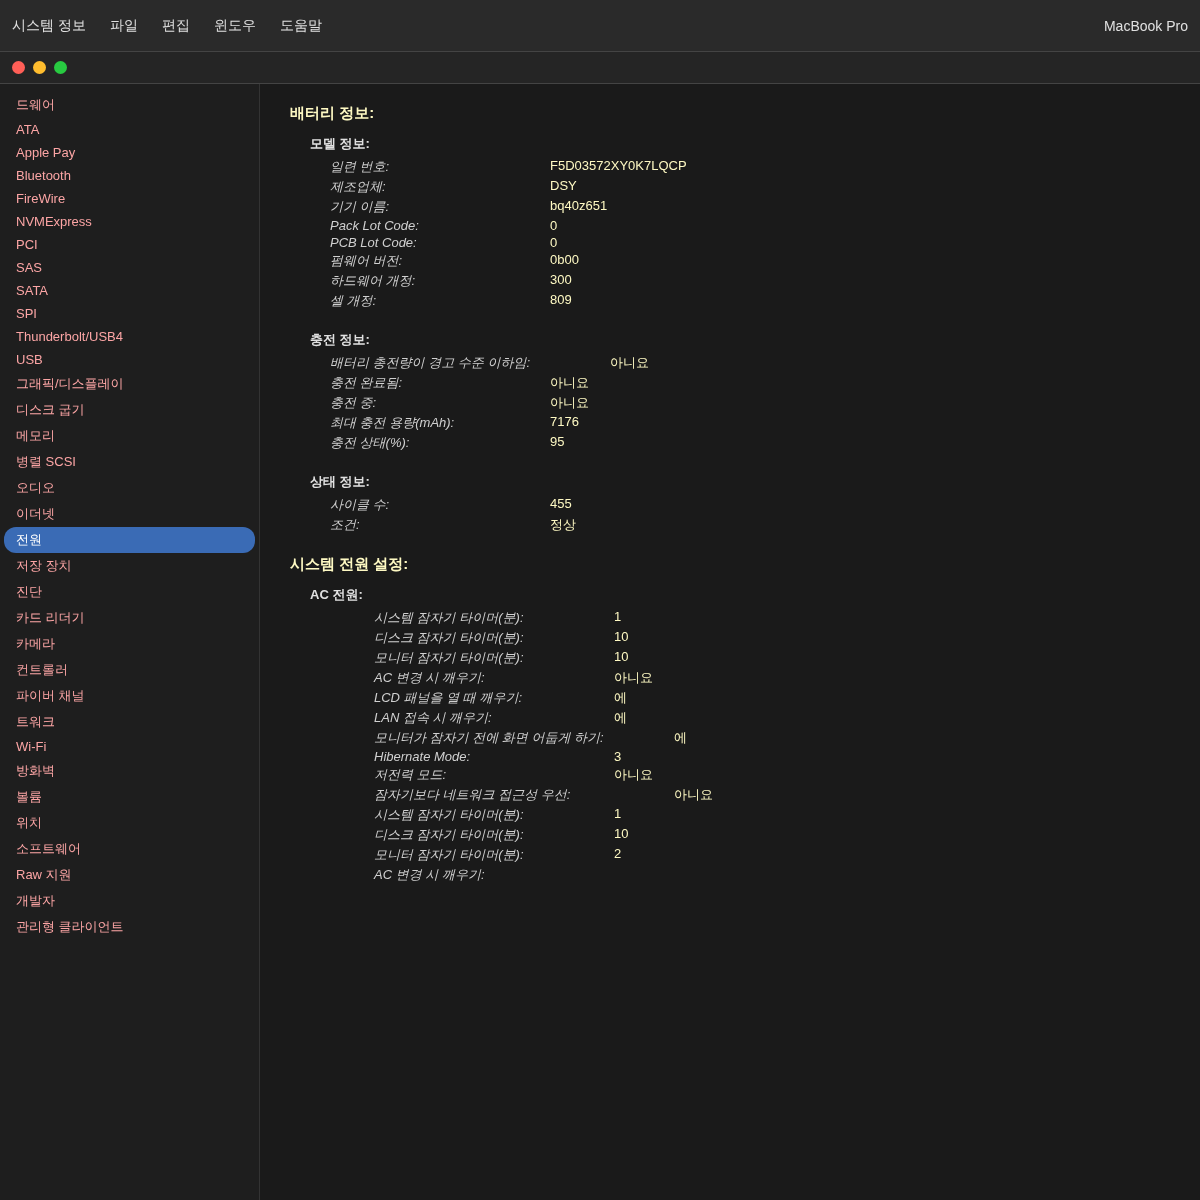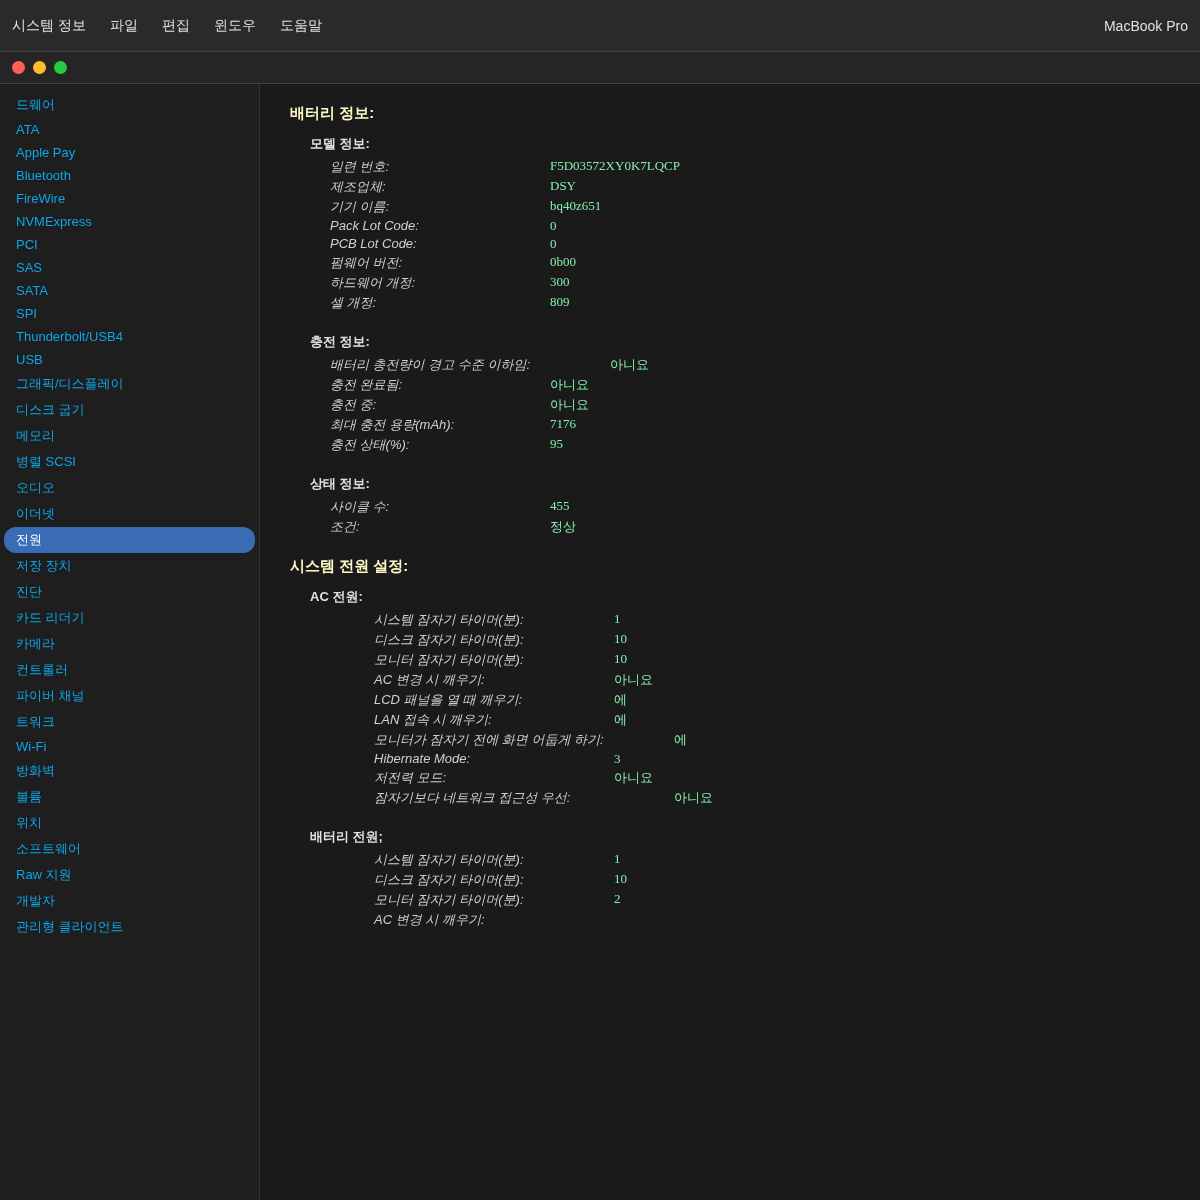--- a/index.html
+++ b/index.html
@@ -64,21 +64,21 @@
       width: 260px;
       background: #1e1e1e;
       overflow-y: auto;
       border-right: 1px solid #333;
       padding: 8px 0;
       flex-shrink: 0;
     }
     .sidebar-item {
       padding: 4px 16px;
       font-size: 13px;
-      color: #0ea5e9;
+      color: #fca5a5;
       cursor: pointer;
       white-space: nowrap;
     }
     .sidebar-item.selected {
       background: #3a6bb5;
       color: #ffffff;
       border-radius: 12px;
       margin: 0 4px;
       padding: 4px 12px;
     }
@@ -112,22 +112,21 @@
       padding: 1px 0;
       margin-left: 40px;
     }
     .info-label {
       color: #d0d0d0;
       min-width: 220px;
       flex-shrink: 0;
       font-style: italic;
     }
     .info-value {
-      color: #86efac;
-      font-family: Liberation Serif, serif;
+      color: #fef9c3;
     }
     .section-gap {
       margin-top: 20px;
     }
     .indent-1 { margin-left: 84px; }
     .indent-label { min-width: 240px; }
   </style>
 </head>
 <body>
 
@@ -292,21 +291,20 @@
     </div>
     <div class="info-row indent-1">
       <span class="info-label indent-label">저전력 모드:</span>
       <span class="info-value">아니요</span>
     </div>
     <div class="info-row indent-1">
       <span class="info-label indent-label" style="min-width:300px;">잠자기보다 네트워크 접근성 우선:</span>
       <span class="info-value">아니요</span>
     </div>
 
-    <div class="subsection-title section-gap">배터리 전원;</div>
     <div class="info-row indent-1">
       <span class="info-label indent-label">시스템 잠자기 타이머(분):</span>
       <span class="info-value">1</span>
     </div>
     <div class="info-row indent-1">
       <span class="info-label indent-label">디스크 잠자기 타이머(분):</span>
       <span class="info-value">10</span>
     </div>
     <div class="info-row indent-1">
       <span class="info-label indent-label">모니터 잠자기 타이머(분):</span>

